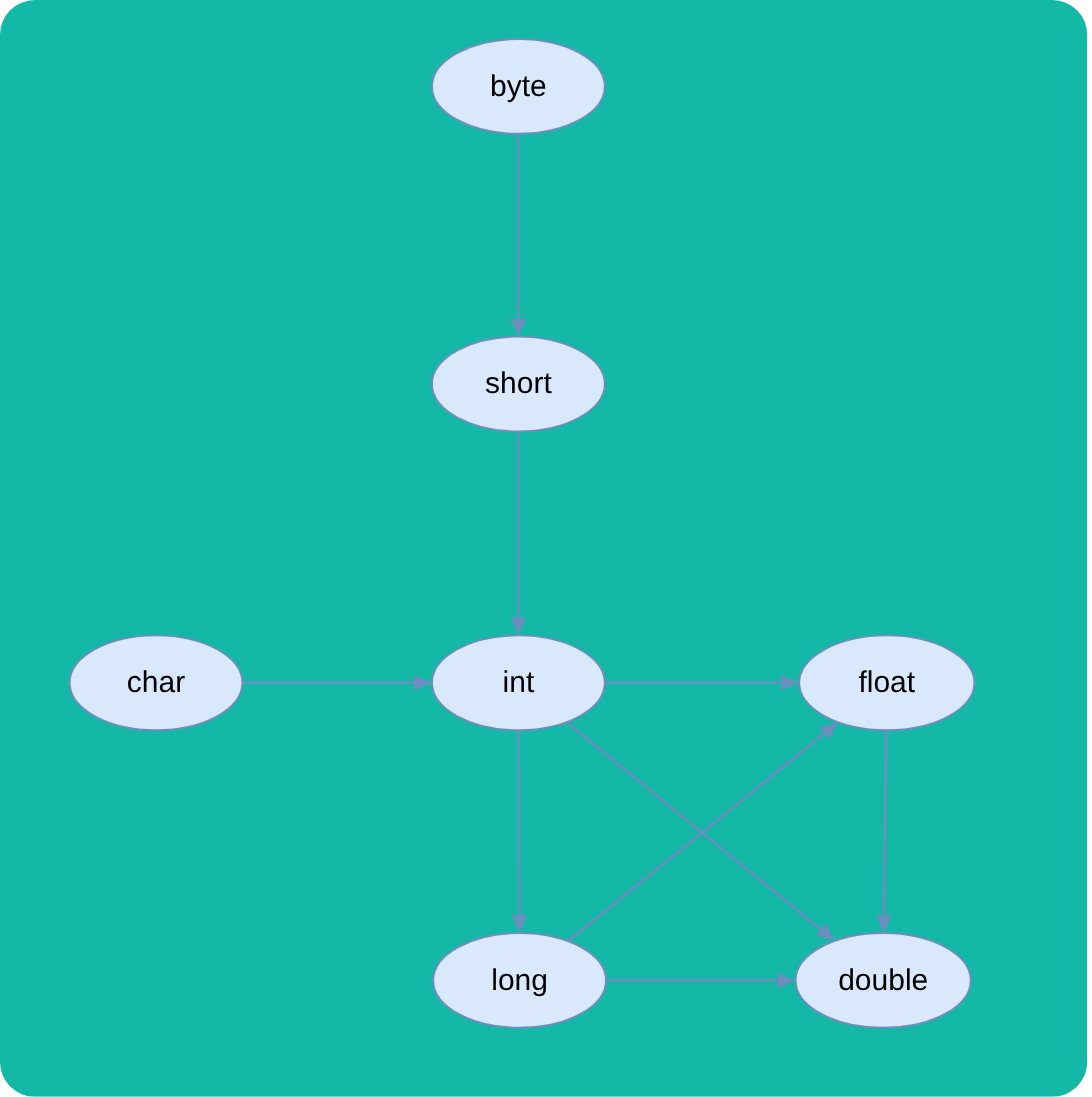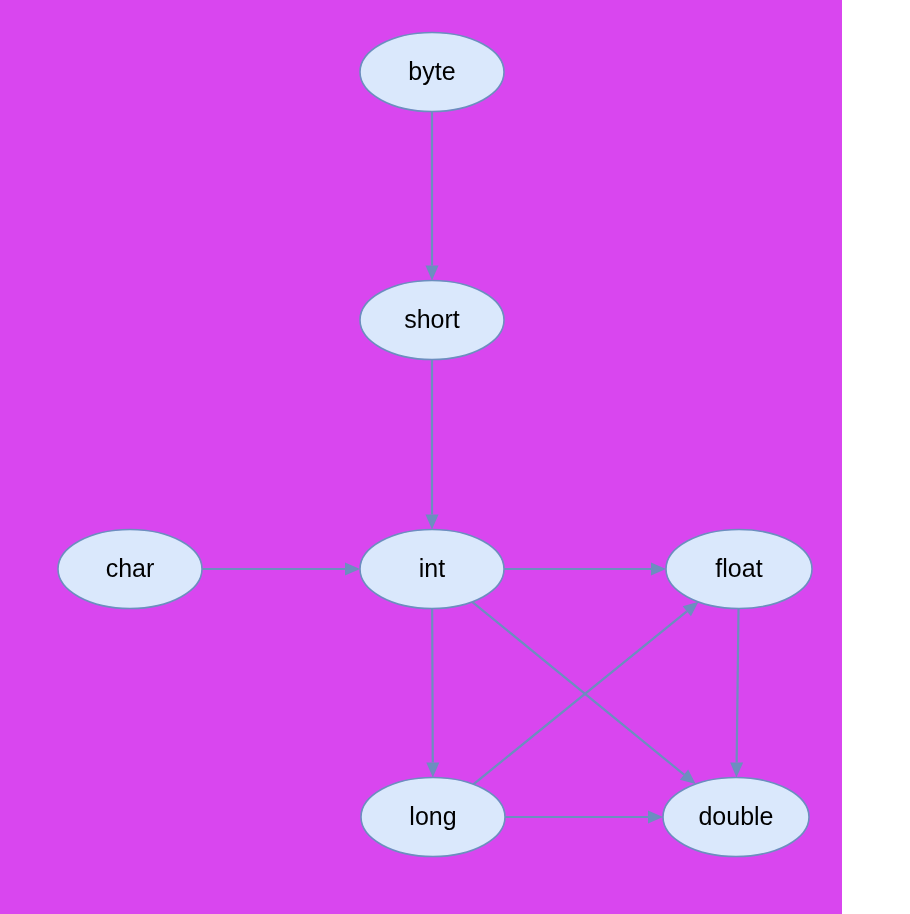--- a/index.html
+++ b/index.html
@@ -9,23 +9,24 @@
     background: #ffffff;
   }
   body {
     width: 910px;
     height: 914px;
     font-family: "Liberation Sans", sans-serif;
     overflow: hidden;
   }
   #diagram-canvas {
     position: relative;
-    width: 842px;
+    width: 906px;
     height: 914px;
-    background: #d946ef;
+    background: #14b8a6;
+    border-radius: 29px;
   }
   #diagram-svg {
     position: absolute;
     top: 0;
     left: 0;
     width: 910px;
     height: 914px;
     display: block;
   }
   .node-ellipse {

